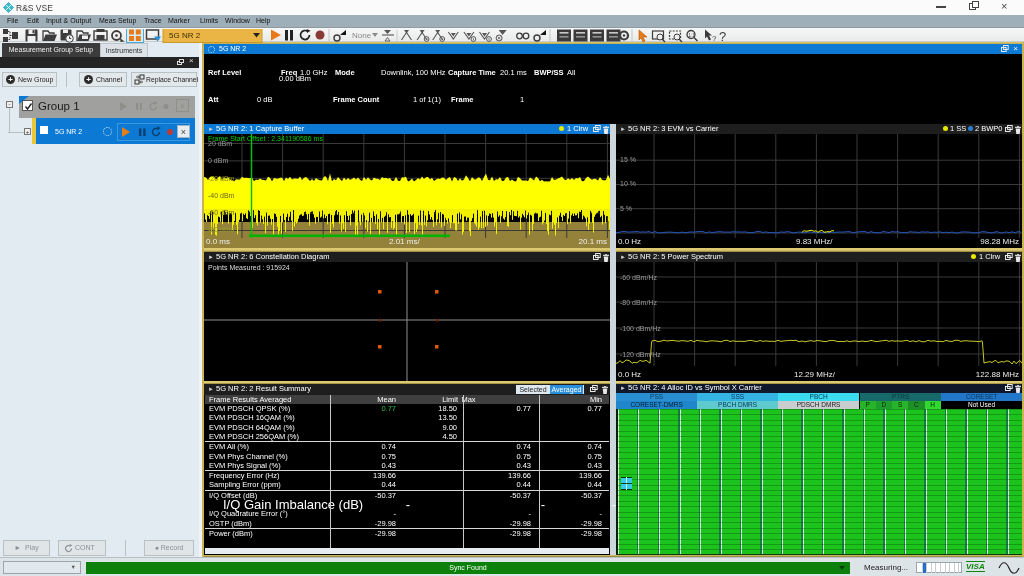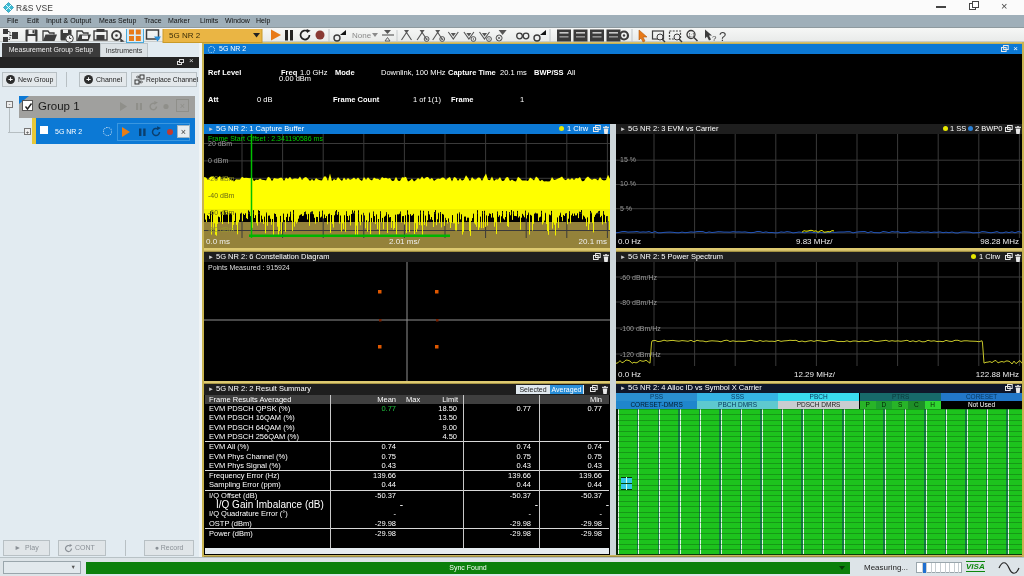--- a/index.html
+++ b/index.html
@@ -330,21 +330,21 @@
   <svg class="abs" style="left:398px;top:2px" width="6" height="8" viewBox="0 0 6 8">
         <rect x="0" y="0.8" width="6" height="1.1" fill="#e8e8e8"></rect>
         <rect x="2" y="0" width="2" height="0.8" fill="#e8e8e8"></rect>
         <path d="M0.7,2.5 L1.3,8 L4.7,8 L5.3,2.5 Z" fill="#e8e8e8"></path>
       </svg>
  </div>
  <div class="abs" style="left:1px;top:11px;width:404px;height:9px;background:#3f3f3f;color:#fff;font-size:7.5px;line-height:9px;">
       <span class="abs" style="left:4px;">Frame Results Averaged</span>
       <span class="abs" style="width:125px;left:66px;text-align:right;">Mean</span>
       <span class="abs" style="width:126px;left:127px;text-align:right;">Limit</span>
-      <span class="abs" style="width:125px;left:201px;text-align:left;">Max</span>
+      <span class="abs" style="width:125px;left:201px;text-align:center;">Max</span>
       <span class="abs" style="width:125px;left:272px;text-align:right;">Min</span>
     </div>
 <div class="abs" style="left:1px;top:20.0px;width:404px;height:9.3px;color:#fff;font-size:7.5px;line-height:9.3px;">
       <span class="abs" style="left:4px;">EVM PDSCH QPSK (%)</span>
       <span class="abs" style="width:125px;left:66px;text-align:right;color:#20c040;">0.77</span>
       <span class="abs" style="width:125px;left:127px;text-align:right;">18.50</span>
       <span class="abs" style="width:125px;left:201px;text-align:right;">0.77</span>
       <span class="abs" style="width:125px;left:272px;text-align:right;">0.77</span>
     </div>
 <div class="abs" style="left:1px;top:29.3px;width:404px;height:9.3px;color:#fff;font-size:7.5px;line-height:9.3px;">
@@ -406,21 +406,21 @@
       <span class="abs" style="width:125px;left:272px;text-align:right;">0.44</span>
     </div>
 <div class="abs" style="left:1px;top:105.7px;width:404px;height:1px;background:#d8d8d8;"></div>
 <div class="abs" style="left:1px;top:106.7px;width:404px;height:9.3px;color:#fff;font-size:7.5px;line-height:9.3px;">
       <span class="abs" style="left:4px;">I/Q Offset (dB)</span>
       <span class="abs" style="width:125px;left:66px;text-align:right;color:#fff;">-50.37</span>
       <span class="abs" style="width:125px;left:127px;text-align:right;"></span>
       <span class="abs" style="width:125px;left:201px;text-align:right;">-50.37</span>
       <span class="abs" style="width:125px;left:272px;text-align:right;">-50.37</span>
     </div>
-<div class="abs" style="left:8px;top:116.0px;width:404px;height:9.3px;color:#fff;font-size:10px;line-height:9.3px;text-decoration:underline;">
+<div class="abs" style="left:15px;top:116.0px;width:404px;height:9.3px;color:#fff;font-size:13px;line-height:9.3px;text-decoration:underline;">
       <span class="abs" style="left:4px;">I/Q Gain Imbalance (dB)</span>
       <span class="abs" style="width:125px;left:66px;text-align:right;color:#fff;">-</span>
       <span class="abs" style="width:125px;left:127px;text-align:right;"></span>
       <span class="abs" style="width:125px;left:201px;text-align:right;">-</span>
       <span class="abs" style="width:125px;left:272px;text-align:right;">-</span>
     </div>
 <div class="abs" style="left:1px;top:125.3px;width:404px;height:9.3px;color:#fff;font-size:7.5px;line-height:9.3px;">
       <span class="abs" style="left:4px;">I/Q Quadrature Error (°)</span>
       <span class="abs" style="width:125px;left:66px;text-align:right;color:#fff;">-</span>
       <span class="abs" style="width:125px;left:127px;text-align:right;"></span>

